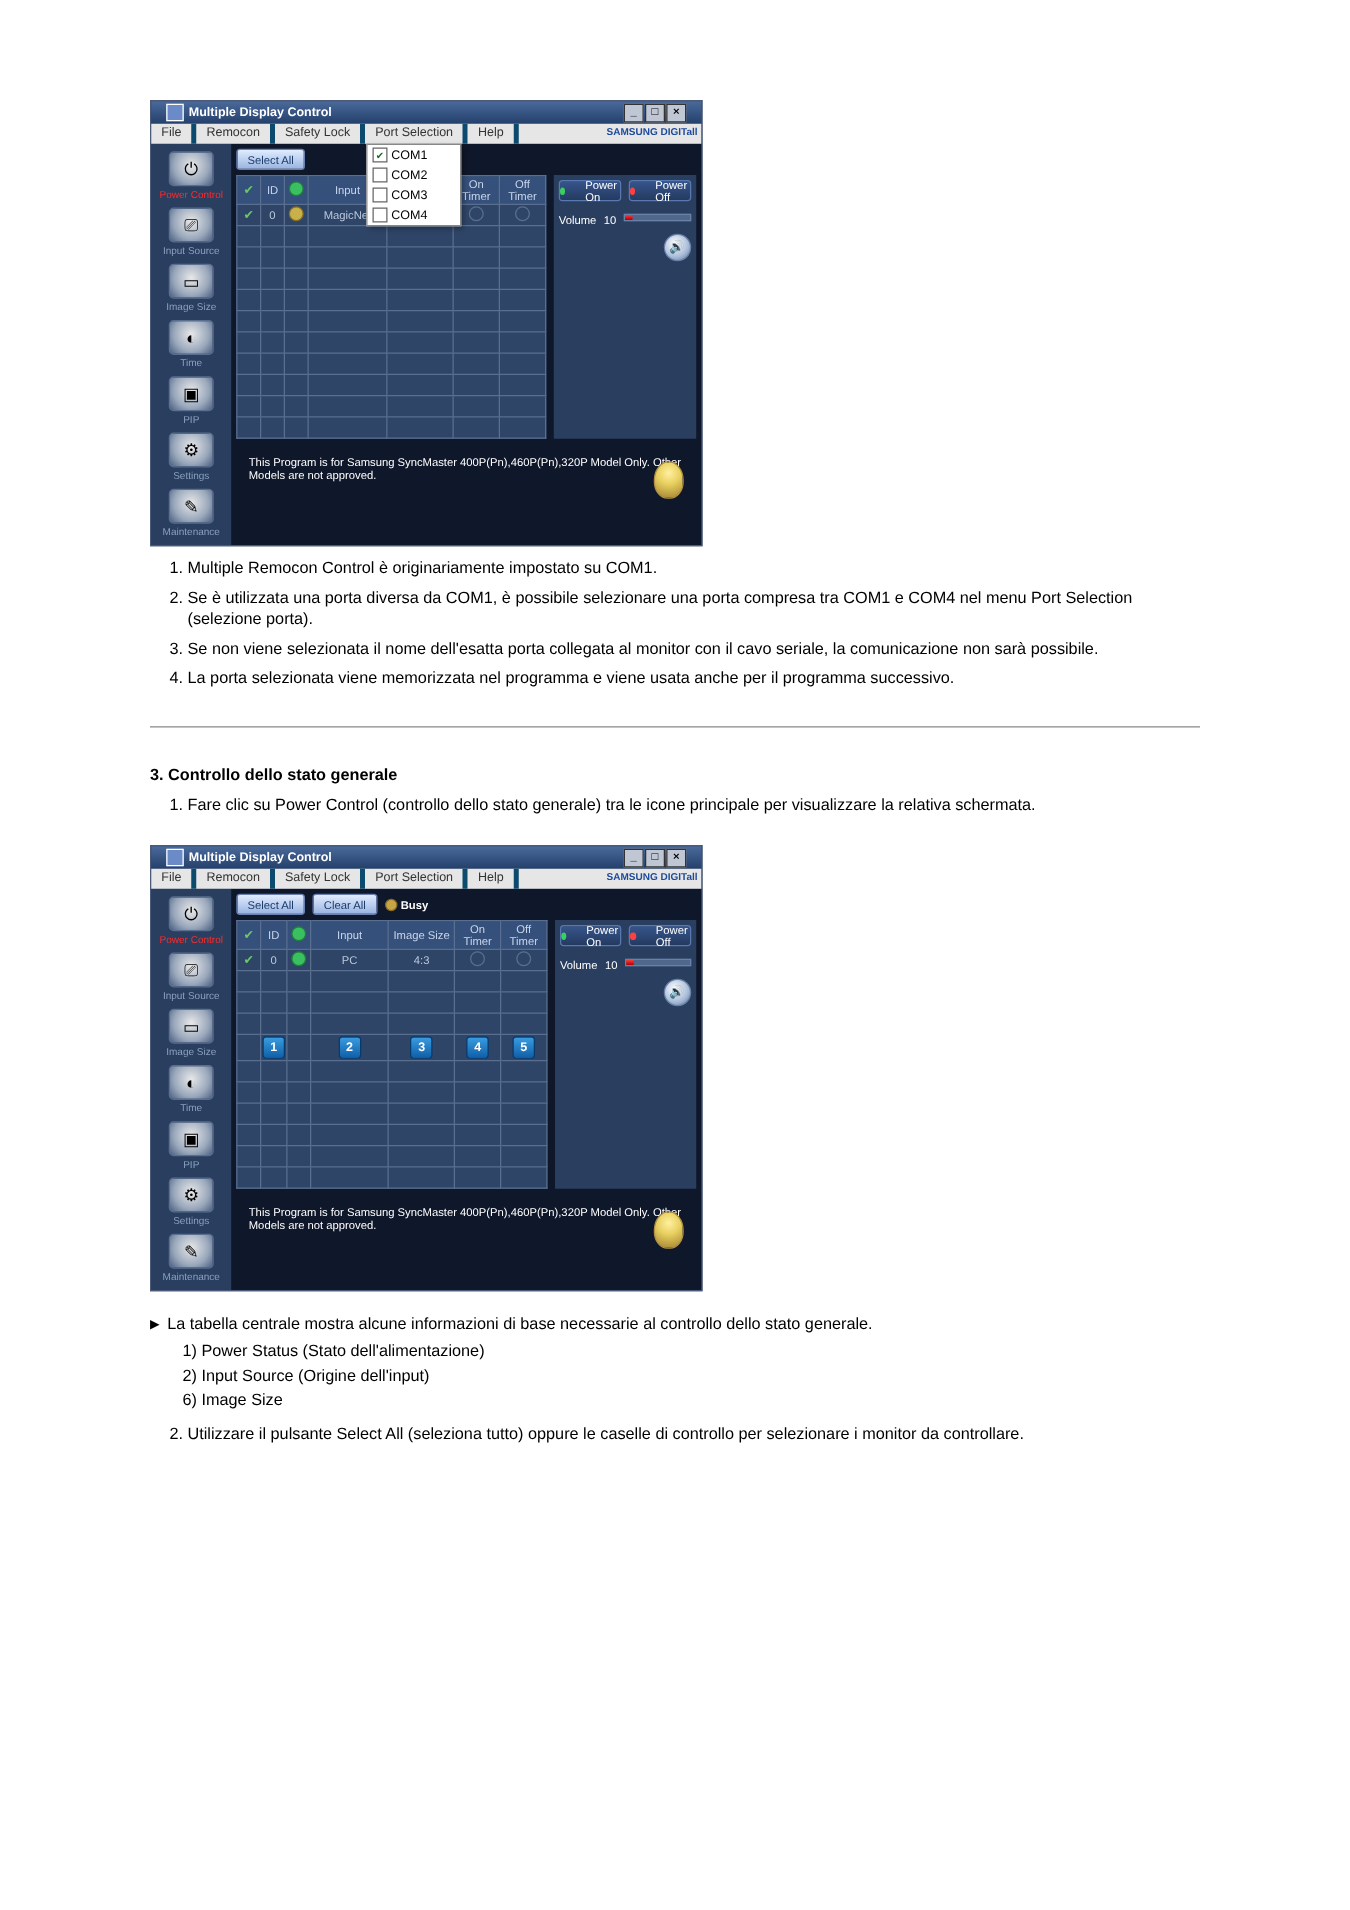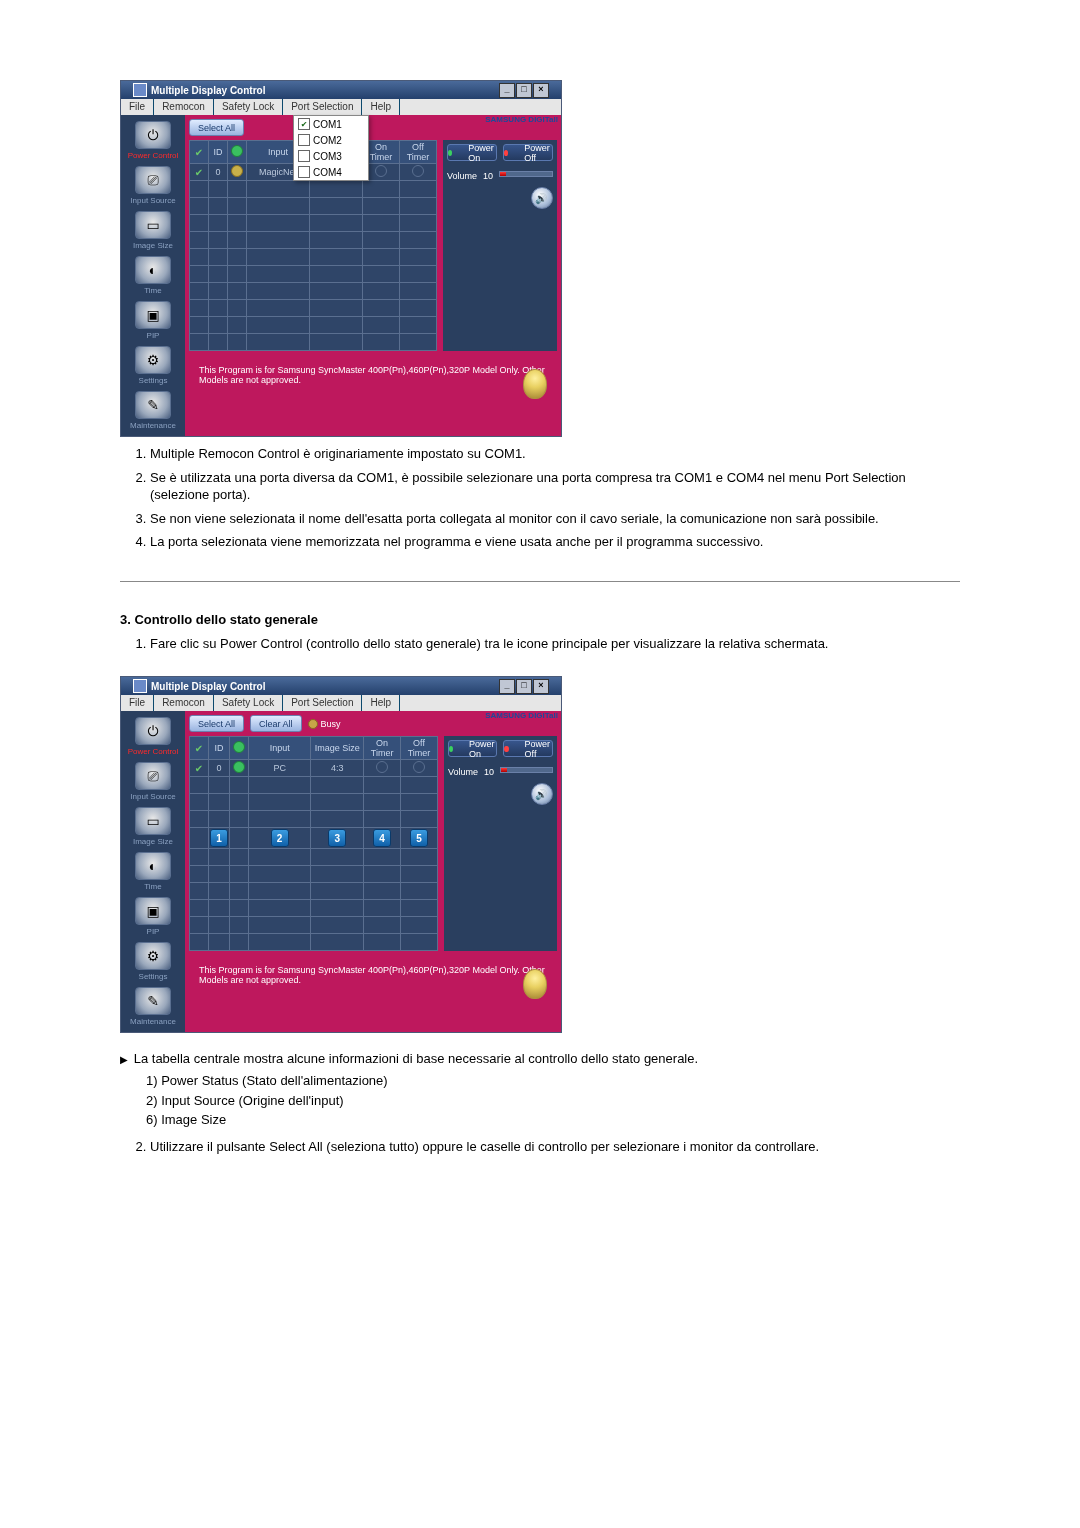--- a/index.html
+++ b/index.html
@@ -51,26 +51,26 @@
   .menubar {
     height: 16px;
     background: #e6e6e6;
     display: flex;
     font-size: 10px;
     position: relative;
   }
   .menubar .menu-item {
     padding: 2px 8px;
     color: #333;
-    border-right: 1px solid #0c4a6e;
+    border-right: 4px solid #0c4a6e;
   }
   .brand {
     position: absolute;
     right: 3px;
-    top: 16px;
+    top: 2px;
     font-size: 8px;
     color: #1d4a9a;
     font-weight: bold;
   }
   .body-row { display: flex; }
   .sidebar {
     width: 64px;
     background: #2a3f5f;
     display: flex;
     flex-direction: column;
@@ -93,41 +93,41 @@
   }
   .side-item .lbl {
     font-size: 8px;
     color: #8aa0c0;
   }
   .side-item.pc .lbl { color: #ff2a2a; }
   .main-panel {
     flex: 1;
     display: flex;
     flex-direction: column;
-    background: #be185d;
+    background: #0f172a;
     padding: 4px 4px 0 4px;
   }
   .top-ctrl {
     display: flex;
     align-items: center;
     gap: 6px;
     margin-bottom: 4px;
   }
   .pill-btn {
     height: 15px;
     padding: 0 8px;
     font-size: 9px;
     border-radius: 3px;
     background: linear-gradient(#e0ecff,#9ab4e0);
     border: 1px solid #6a80b0;
     color: #1a3a6a;
     display: inline-flex;
     align-items: center;
   }
-  .busy-lbl { font-size: 9px; color: #fff; display:flex;align-items:center;gap:3px;}
+  .busy-lbl { font-size: 9px; color: #fff; display:flex;align-items:center;gap:3px;font-weight:bold;}
   .busy-dot { width:8px;height:8px;border-radius:50%;background:#c7a448;border:1px solid #8a6a20;display:inline-block;}
   .mid-row { display:flex; gap:6px; }
   .grid-wrap{
     background:#2a3f5f;
   }
   table.grid {
     border-collapse: collapse;
     font-size: 9px;
     color: #bac8dc;
   }

